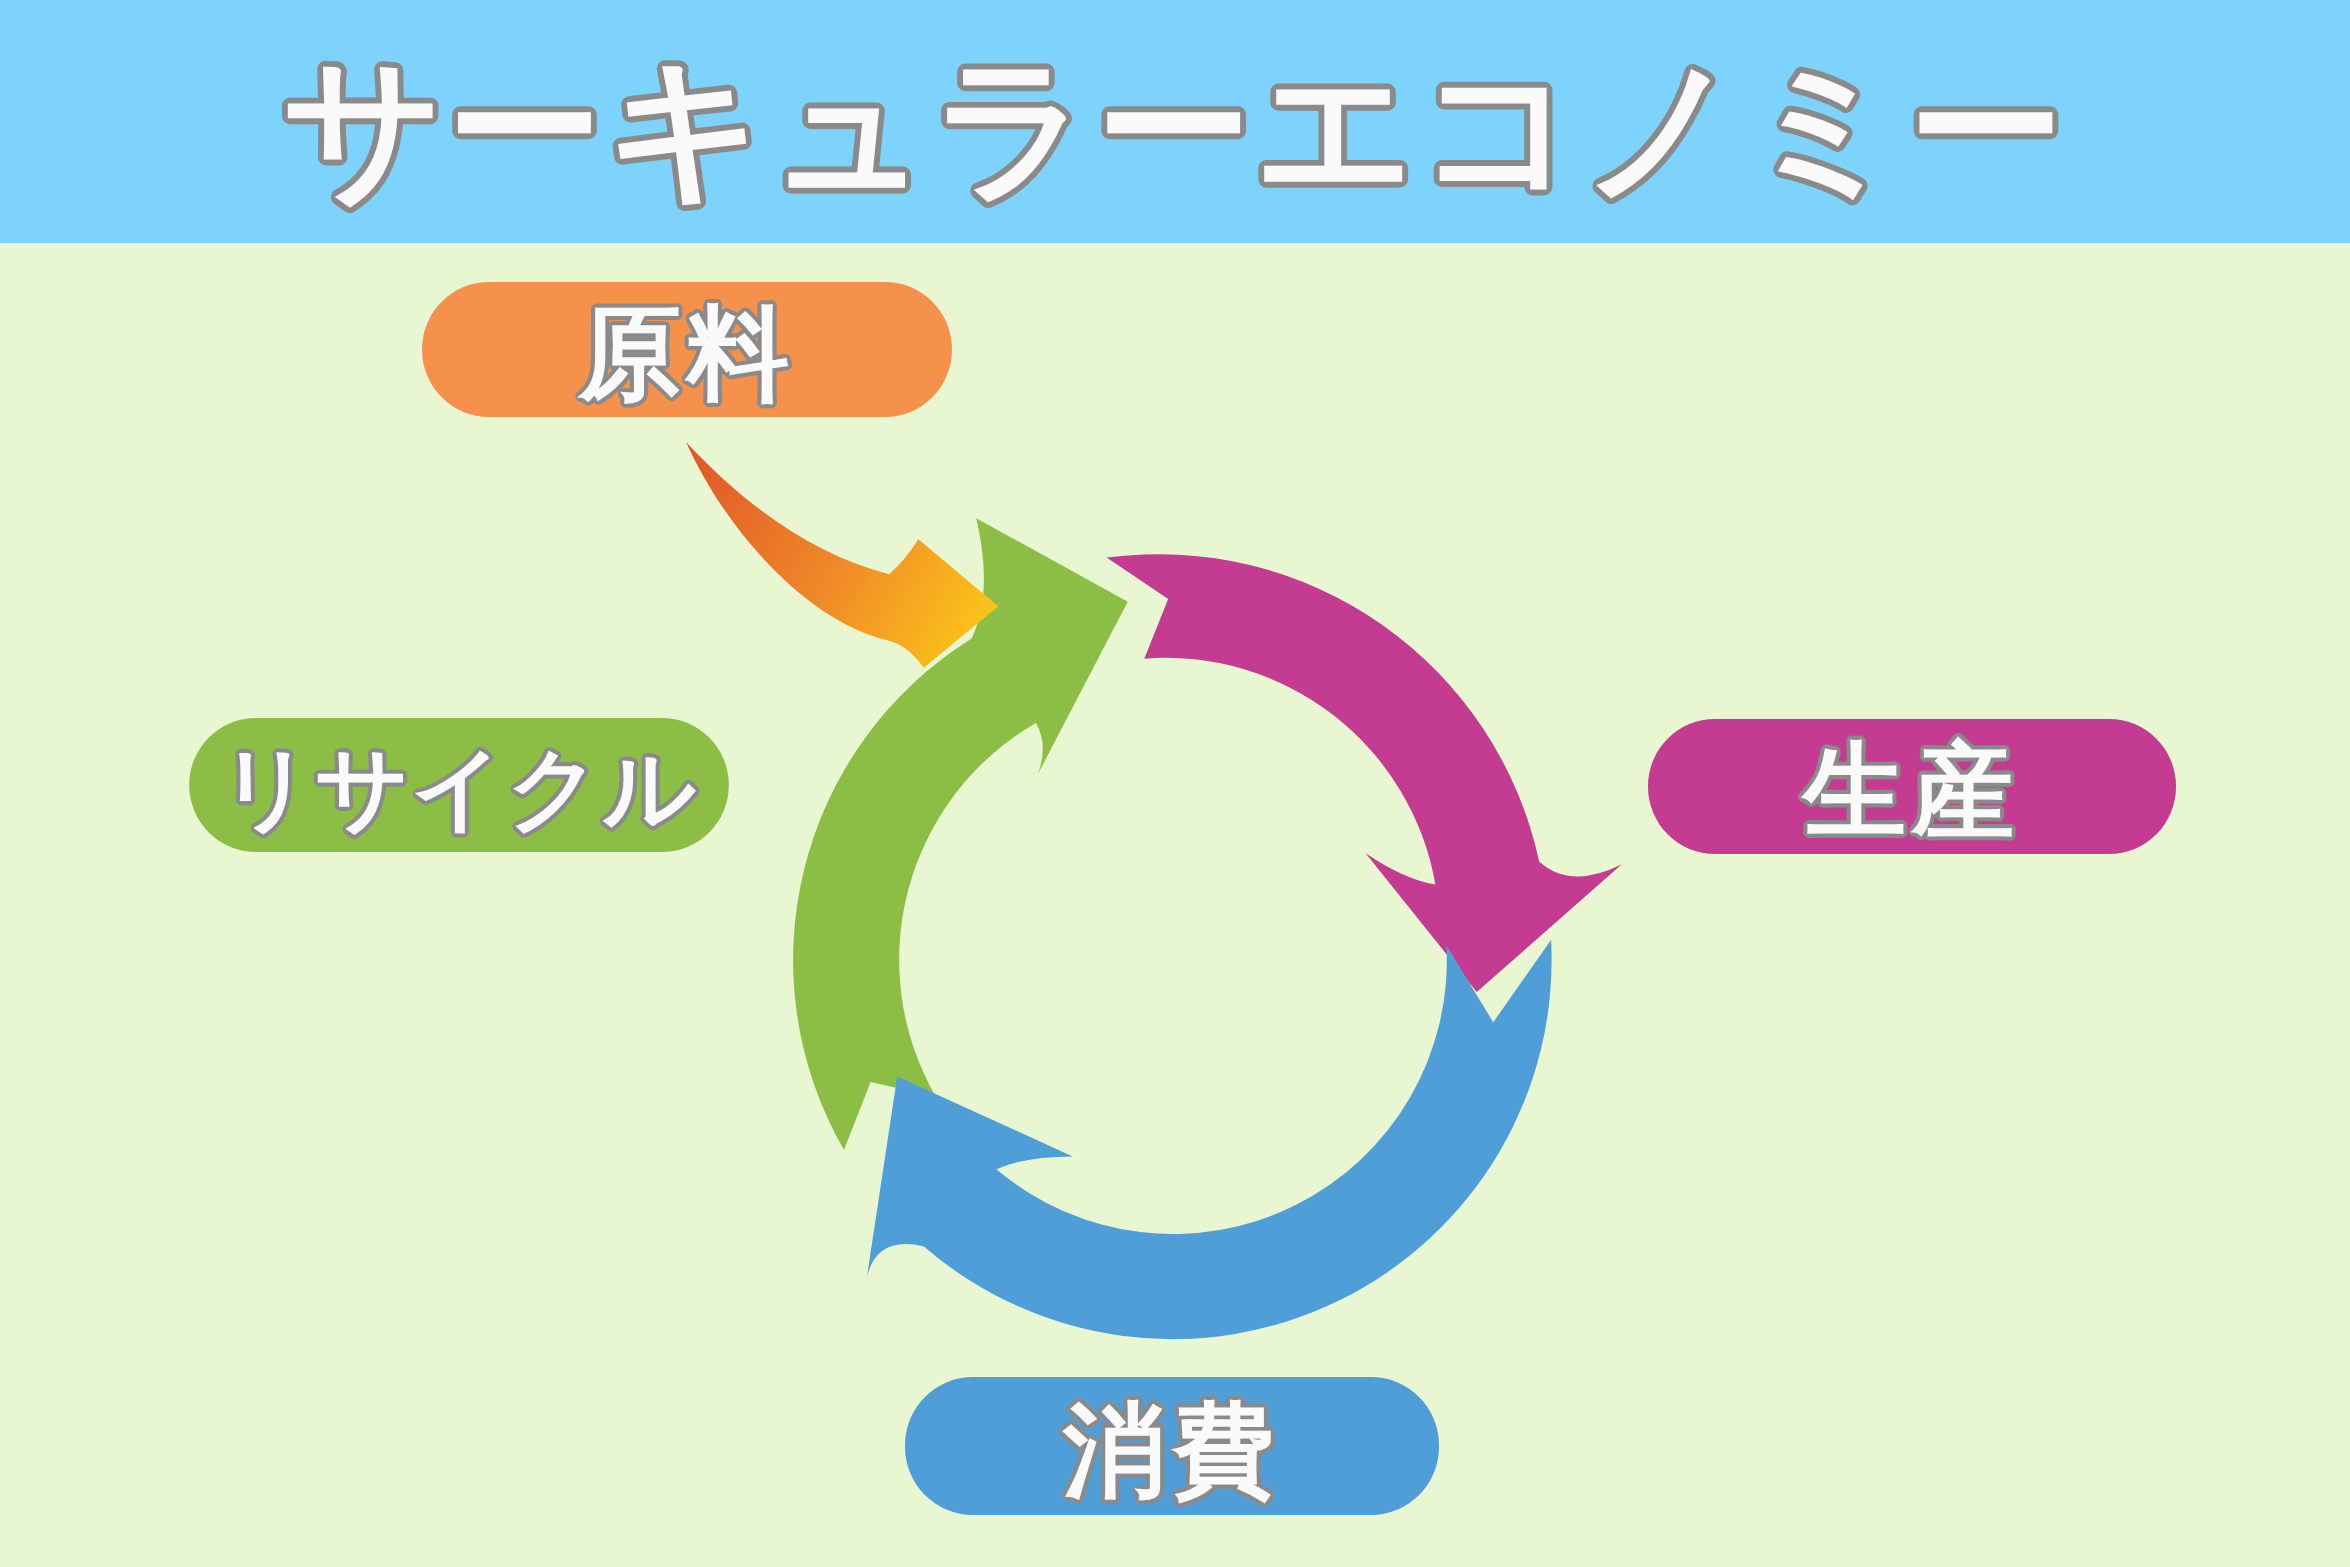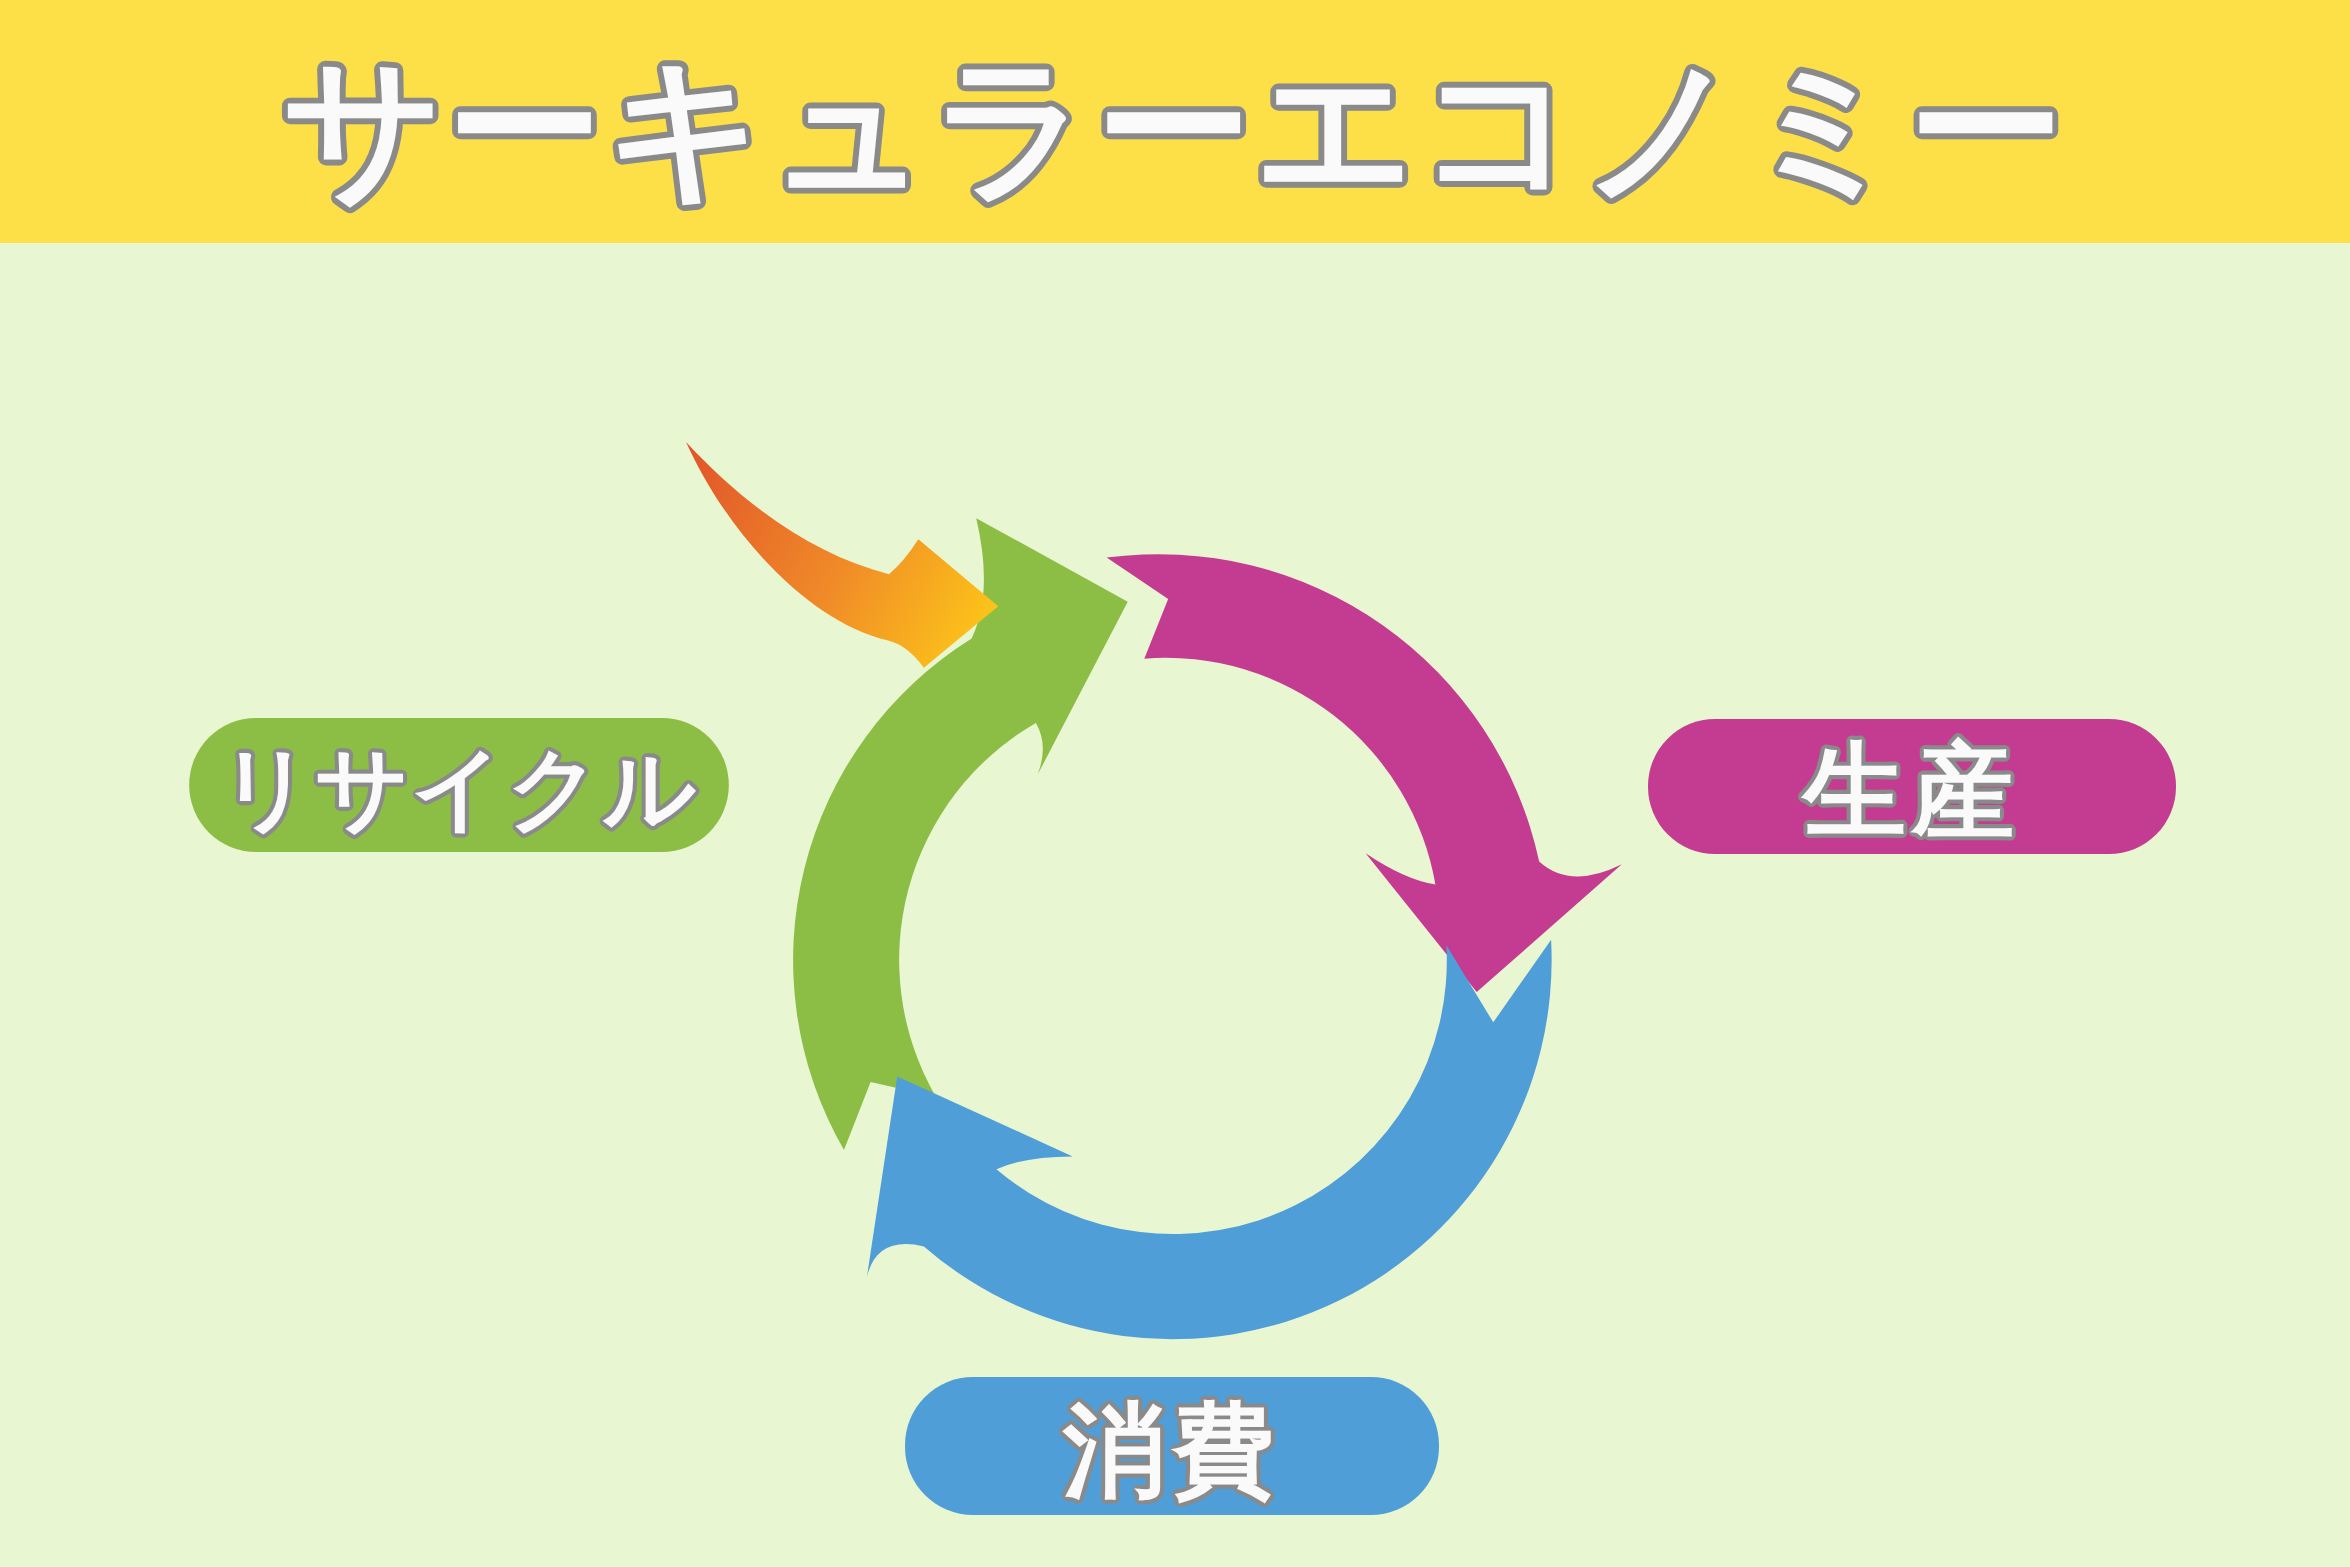--- a/index.html
+++ b/index.html
@@ -8,21 +8,21 @@
     width: 2351px;
     height: 1568px;
     background: #E9F6D2;
     overflow: hidden;
     font-family: "DejaVu Sans", "Liberation Sans", sans-serif;
   }
   .header {
     position: absolute;
     left: 0; top: 0;
     width: 2351px; height: 243px;
-    background: #fde047;
+    background: #7dd3fc;
   }
   .header svg { display: block; width: 100%; height: 100%; }
   .outlined {
     fill: #FAFAFA;
     stroke: #8A8A8A;
     stroke-linejoin: round;
     paint-order: stroke fill;
     font-family: "DejaVu Sans", "Liberation Sans", sans-serif;
     font-weight: bold;
     text-anchor: middle;
@@ -95,20 +95,26 @@
     <path fill="url(#feedGrad)" d="M 747 481
              C 812 551, 886 604, 968 625
              Q 984 612, 1000 587
              L 1087 660
              L 1006 727
              Q 988 702, 966 697
              C 884 678, 794 585, 747 481
              Z"></path>
   </svg>
 
+  <div class="pill pill-raw">
+    <svg viewBox="0 0 577 147">
+      <rect x="0" y="0" width="577" height="147" rx="73" ry="73" fill="#F5914B"></rect>
+      <text class="outlined pill-text" x="288" y="78" dominant-baseline="central">原料</text>
+    </svg>
+  </div>
 
   <div class="pill pill-recycle">
     <svg viewBox="0 0 588 146">
       <rect x="0" y="0" width="588" height="146" rx="73" ry="73" fill="#8CBE46"></rect>
       <text class="outlined pill-text-sm" x="294" y="77" dominant-baseline="central">リサイクル</text>
     </svg>
   </div>
 
   <div class="pill pill-consume">
     <svg viewBox="0 0 581 150">

